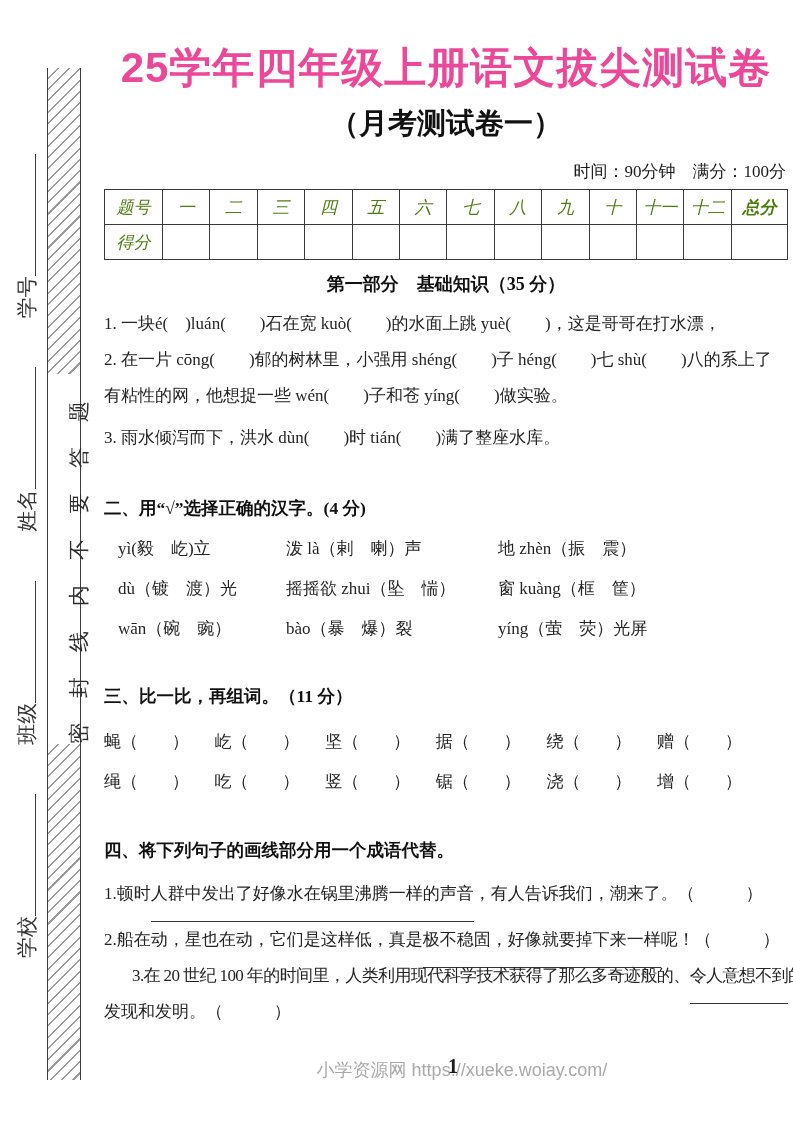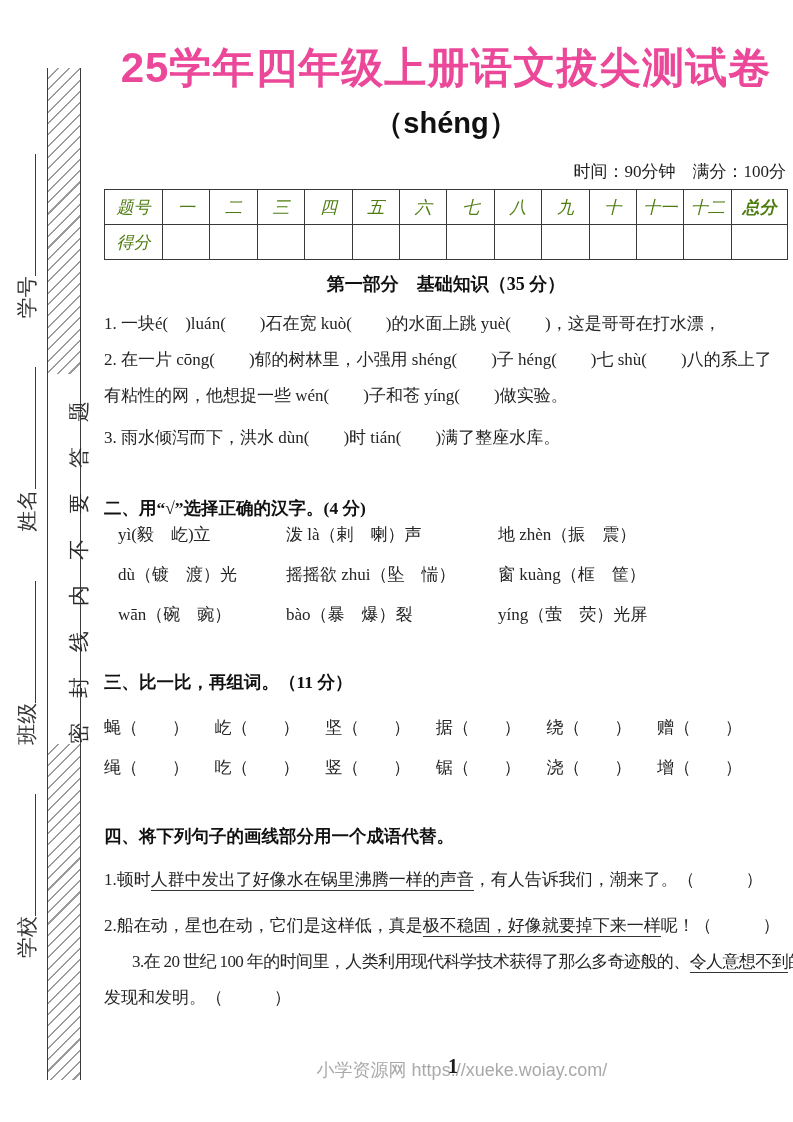--- a/index.html
+++ b/index.html
@@ -36,27 +36,27 @@
                  font-size:17px;color:#4d7c0f;padding:0;font-style:italic;}
   td.total{font-weight:700;}
 
   .part-heading{margin-top:12px;text-align:center;font-weight:700;font-size:18px;color:#111;}
   .sec-heading{margin-top:16px;font-weight:700;font-size:17.5px;color:#111;}
   .q{font-size:17px;line-height:36px;white-space:nowrap;color:#242424;}
   .gap40{margin-top:40px;} .gap36{margin-top:36px;} .gap14{margin-top:14px;}
   .gap10{margin-top:10px;} .gap6{margin-top:6px;}
 
   .choice-grid{display:grid;grid-template-columns:168px 212px 1fr;padding-left:14px;
-               row-gap:10px;}
+               margin-top:14px;row-gap:10px;}
   .choice-grid .item{font-size:17px;line-height:30px;white-space:nowrap;color:#242424;}
 
   .compare-row{display:flex;justify-content:space-between;padding-right:46px;
                font-size:17px;line-height:40px;color:#242424;}
 
-  .u{border-bottom:1.2px solid #333;padding-bottom:1px;}
+  .u{border-bottom:1.2px solid #333;padding-bottom:18px;}
   .tight{letter-spacing:-0.6px;margin-left:28px;}
 
   .footer{position:absolute;left:120px;top:1058px;width:684px;text-align:center;
           font-family:"Liberation Sans", sans-serif;font-size:18px;color:#a9a9a9;}
   .page-num{position:absolute;left:448px;top:1055px;font-size:20px;font-weight:700;color:#1a1a1a;
             font-family:"Liberation Serif", serif;}
 </style>
 </head>
 <body>
 
@@ -71,21 +71,21 @@
   <div class="side-fields">
     <span class="field"><span>学校</span><span class="blank-line"></span></span>
     <span class="field"><span>班级</span><span class="blank-line"></span></span>
     <span class="field"><span>姓名</span><span class="blank-line"></span></span>
     <span class="field"><span>学号</span><span class="blank-line"></span></span>
   </div>
 
   <div class="main">
 
     <div class="title">25学年四年级上册语文拔尖测试卷</div>
-    <div class="subtitle">（shéng）</div>
+    <div class="subtitle">（月考测试卷一）</div>
     <div class="meta">时间：90分钟　满分：100分</div>
 
     <table class="score">
       <colgroup>
         <col style="width:58px">
           <col>
           <col>
           <col>
           <col>
           <col>

